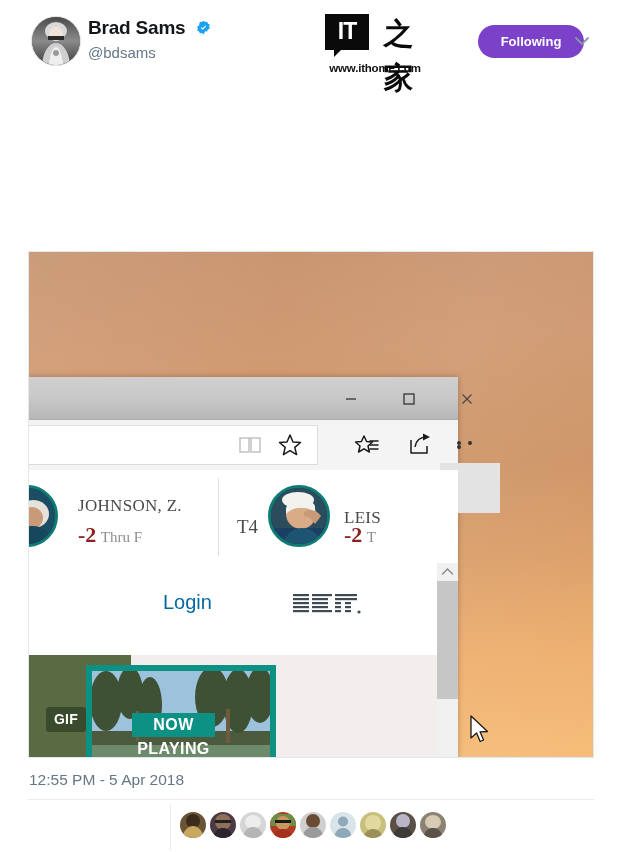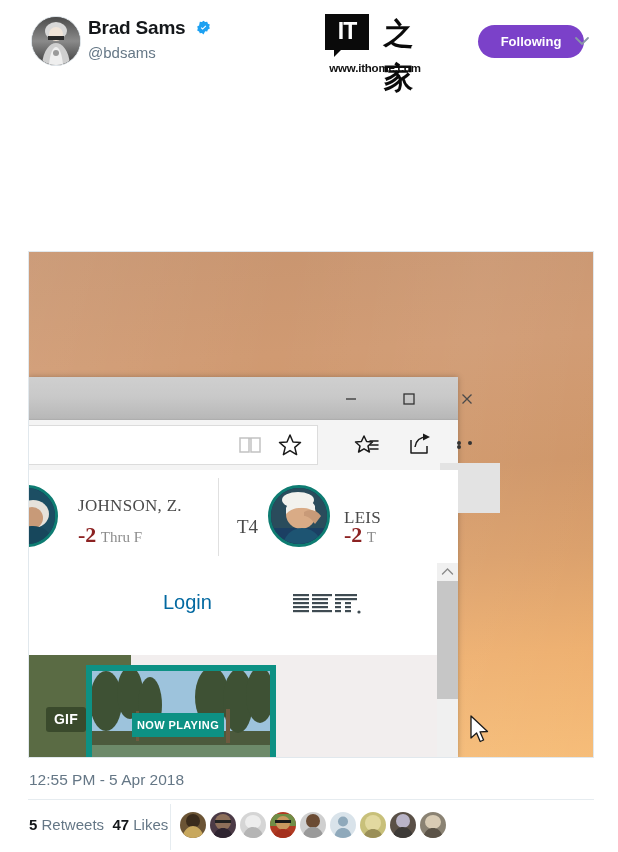--- a/index.html
+++ b/index.html
@@ -198,22 +198,22 @@
   }
   .promo-card{
     position:absolute;left:58px;top:10px;width:190px;height:94px;
     background:#0d9184;padding:6px;box-sizing:border-box;
   }
   .promo-img{
     position:absolute;left:6px;top:6px;width:178px;height:88px;overflow:hidden;
     background:linear-gradient(180deg,#8fbad6 0%,#a8c7dd 42%,#6c7d55 70%,#4d5a3c 100%);
   }
   .now-playing{
-    position:absolute;left:46px;top:48px;width:92px;height:24px;background:#0d9184;
-    color:#ffffff;font-size:11px;font-weight:bold;line-height:24px;text-align:center;
+    position:absolute;left:46px;top:48px;width:83px;height:24px;background:#0d9184;
+    color:#ffffff;font-size:16px;font-weight:bold;line-height:24px;text-align:center;
     letter-spacing:0.4px;
   }
 
   
   .edge-scroll{
     position:absolute;left:409px;top:93px;width:21px;height:289px;background:#f0f0f0;
   }
   .edge-scroll-up{
     position:absolute;left:0;top:0;width:21px;height:18px;background:#f0f0f0;cursor:pointer;
   }
@@ -473,26 +473,20 @@
     <div class="cursor">
       <svg width="22" height="30" viewBox="0 0 22 30">
         <path d="M2 1 L2 23 L7.6 18 L11.2 26.5 L14.6 25 L11 16.8 L18.5 16.5 Z" fill="#ffffff" stroke="#1a1a1a" stroke-width="1.3" stroke-linejoin="round"></path>
       </svg>
     </div>
   </div>
 
   <div class="timestamp">12:55 PM - 5 Apr 2018</div>
   <div class="hr"></div>
 
-  <div class="stats">
-    <b>5</b>
-    <span>Retweets</span>
-    &nbsp;<b>47</b>
-    <span>Likes</span>
-  </div>
 
   <div class="vdiv"></div>
 
   <div class="facepile">
     <div class="face" style="left:0px;">
       <svg width="26" height="26" viewBox="0 0 26 26">
           <rect width="26" height="26" fill="#6b5435"></rect>
           <ellipse cx="13" cy="9" rx="7" ry="7" fill="#3b2c1c"></ellipse>
           <path d="M2 26 C4 17 9 14 13 14 C17 14 22 17 24 26 Z" fill="#c8a85e"></path>
         </svg>

